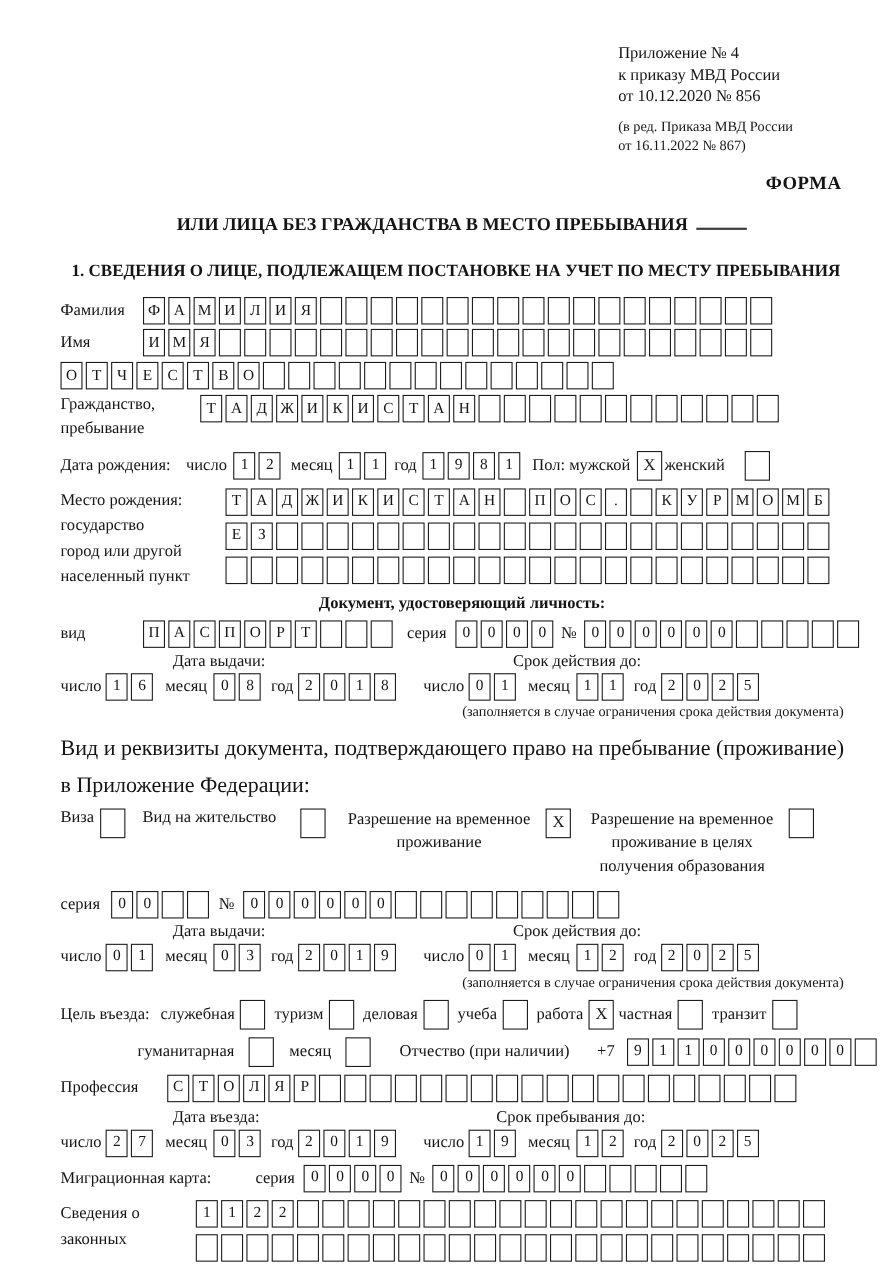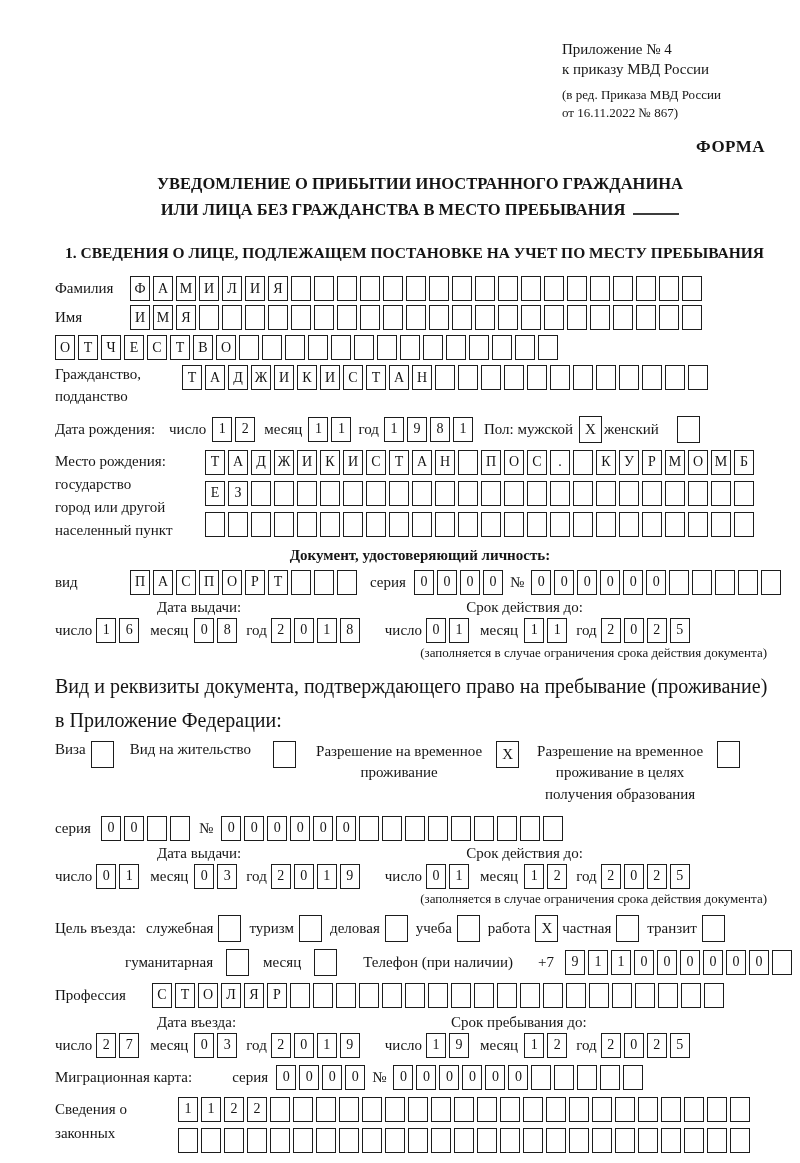--- a/index.html
+++ b/index.html
@@ -32,30 +32,30 @@
   .multi { text-align:center; font-size:15px; line-height:1.45; }
 </style>
 </head>
 <body>
 
 <div class="page">
 
   <div class="annex">
     <div>Приложение № 4</div>
     <div>к приказу МВД России</div>
+    <div>от 10.12.2020 № 856</div>
     <div class="amend">
         <div>(в ред. Приказа МВД России</div>
         <div>от 16.11.2022 № 867)</div>
       </div>
   </div>
 
   <div class="forma">ФОРМА</div>
 
   <div class="title">
-    <div>УВЕДОМЛЕНИЕ О ПРИБЫТИИ ИНОСТРАННОГО ГРАЖДАНИНА</div>
     <div><span>ИЛИ ЛИЦА БЕЗ ГРАЖДАНСТВА В МЕСТО ПРЕБЫВАНИЯ</span><span class="blank-line"></span></div>
   </div>
 
   <div class="sec-heading">1. СВЕДЕНИЯ О ЛИЦЕ, ПОДЛЕЖАЩЕМ ПОСТАНОВКЕ НА УЧЕТ ПО МЕСТУ ПРЕБЫВАНИЯ</div>
 
   <div class="row">
     <span class="lbl" style="width:75px">Фамилия</span>
     <span class="cells">
         <span class="cell">Ф</span>
         <span class="cell">А</span>
@@ -139,21 +139,21 @@
         <span class="cell"></span>
         <span class="cell"></span>
         <span class="cell"></span>
         <span class="cell"></span>
       </span>
   </div>
 
   <div class="row top" style="margin-bottom:8px">
     <span class="lbl2" style="width:127px">
         <div>Гражданство,</div>
-        <div>подданство</div>
+        <div>пребывание</div>
       </span>
     <span class="cells" style="margin-top:1px">
         <span class="cell">Т</span>
         <span class="cell">А</span>
         <span class="cell">Д</span>
         <span class="cell">Ж</span>
         <span class="cell">И</span>
         <span class="cell">К</span>
         <span class="cell">И</span>
         <span class="cell">С</span>
@@ -511,21 +511,21 @@
 
   <div class="row optline" style="margin-bottom:7px">
     <span class="lbl" style="margin-left:70px">гуманитарная</span>
     <span class="cells chk" style="margin-left:8px">
         <span class="cell"></span>
       </span>
     <span class="lbl" style="margin-left:14px">месяц</span>
     <span class="cells chk" style="margin-left:8px">
         <span class="cell"></span>
       </span>
-    <span class="lbl" style="margin-left:26px">Телефон (при наличии)</span>
+    <span class="lbl" style="margin-left:26px">Отчество (при наличии)</span>
     <span class="lbl" style="margin-left:20px">+7</span>
     <span class="cells" style="margin-left:6px">
         <span class="cell">9</span>
         <span class="cell">1</span>
         <span class="cell">1</span>
         <span class="cell">0</span>
         <span class="cell">0</span>
         <span class="cell">0</span>
         <span class="cell">0</span>
         <span class="cell">0</span>

